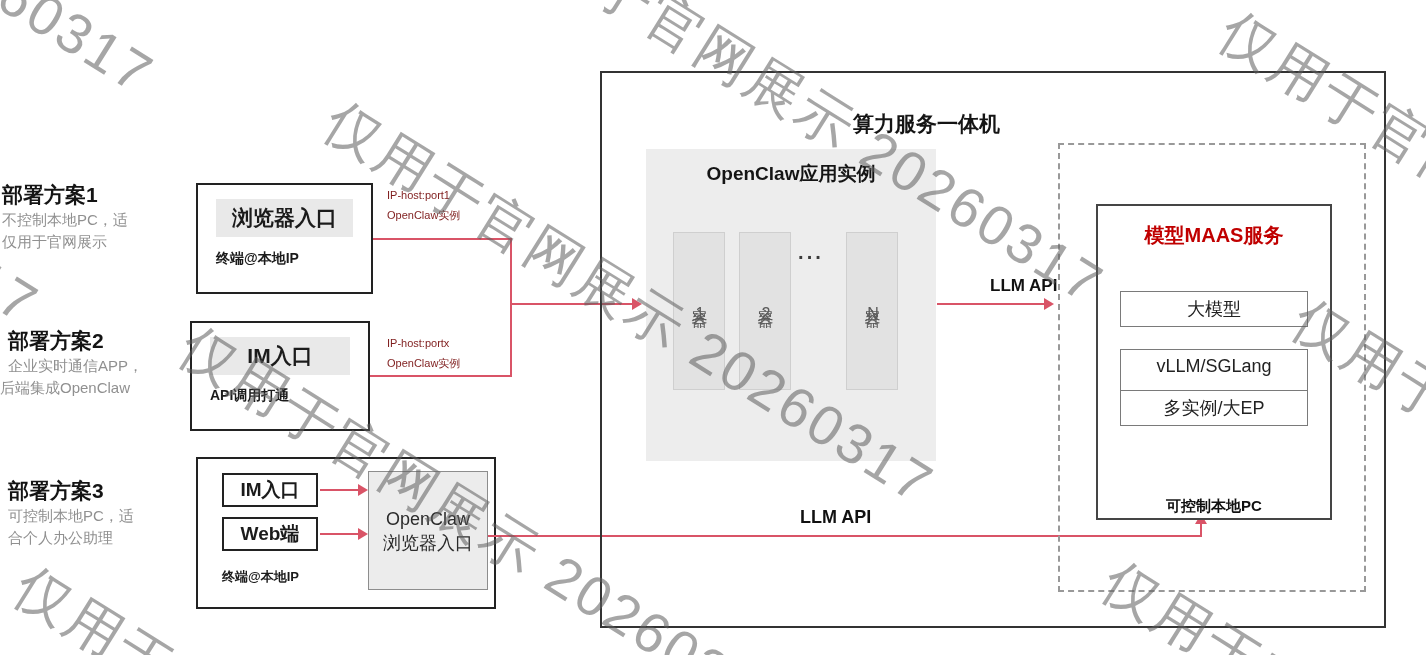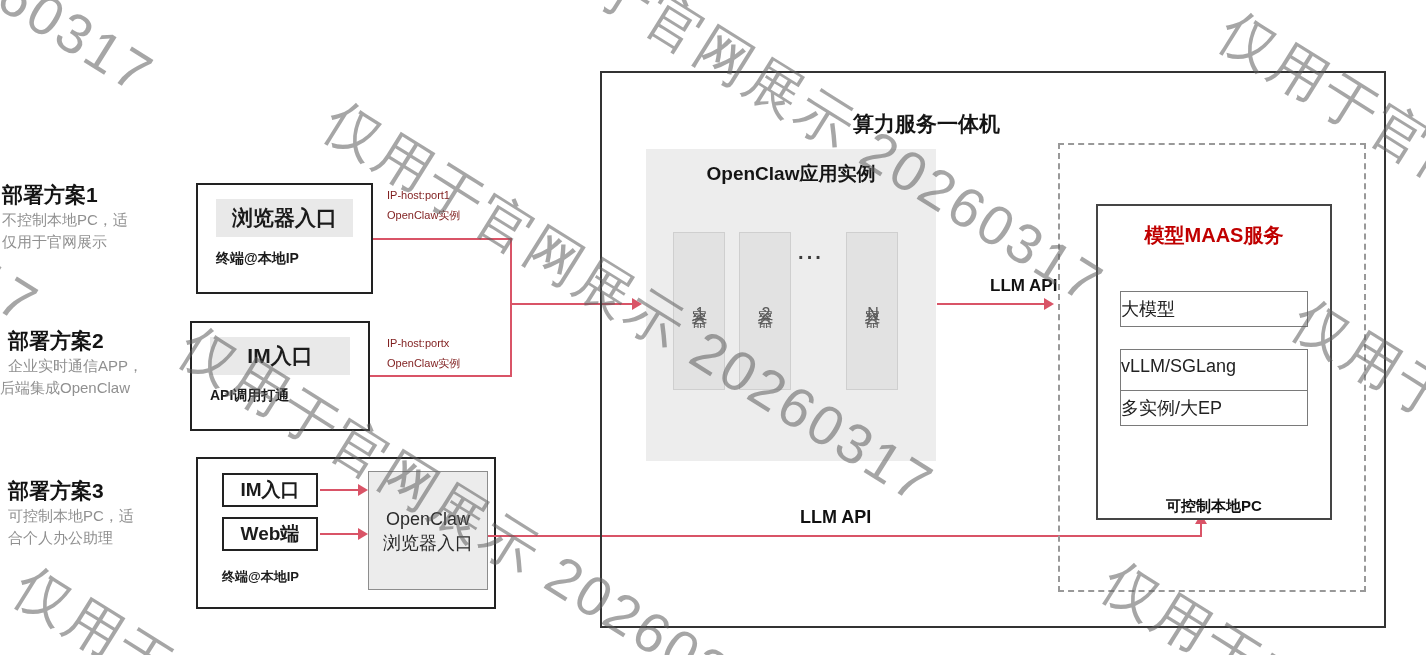--- a/index.html
+++ b/index.html
@@ -76,21 +76,21 @@
   .dots { position:absolute; left:798px; top:246px; font-size:20px; font-weight:bold; color:#3a3a3a; letter-spacing:2px; }
 
   .llm-label { position:absolute; font-size:17px; font-weight:bold; color:#111; }
 
   .dashed-box { position:absolute; left:1058px; top:143px; width:308px; height:449px; border:2px dashed #999; box-sizing:border-box; }
   .maas-box   { position:absolute; left:1096px; top:204px; width:236px; height:316px; border:2px solid #454545; background:#fff; box-sizing:border-box; }
   .maas-title { position:absolute; left:1096px; top:222px; width:236px; text-align:center; font-size:20px; font-weight:bold; color:#c00000; }
   .maas-item  {
     position:absolute; left:1120px; width:188px; height:36px;
     border:1px solid #7a7a7a; background:#fff; box-sizing:border-box;
-    text-align:left; font-size:18px; line-height:34px; color:#222;
+    text-align:center; font-size:18px; line-height:34px; color:#222;
   }
   .maas-footer { position:absolute; left:1096px; top:497px; width:236px; text-align:center; font-size:15px; font-weight:bold; color:#111; }
 </style>
 </head>
 <body>
 
 <div class="stage">
 
   <div class="scheme-title" style="left:2px;top:181px">部署方案1</div>
   <div class="scheme-desc" style="left:2px;top:211px">不控制本地PC，适</div>

